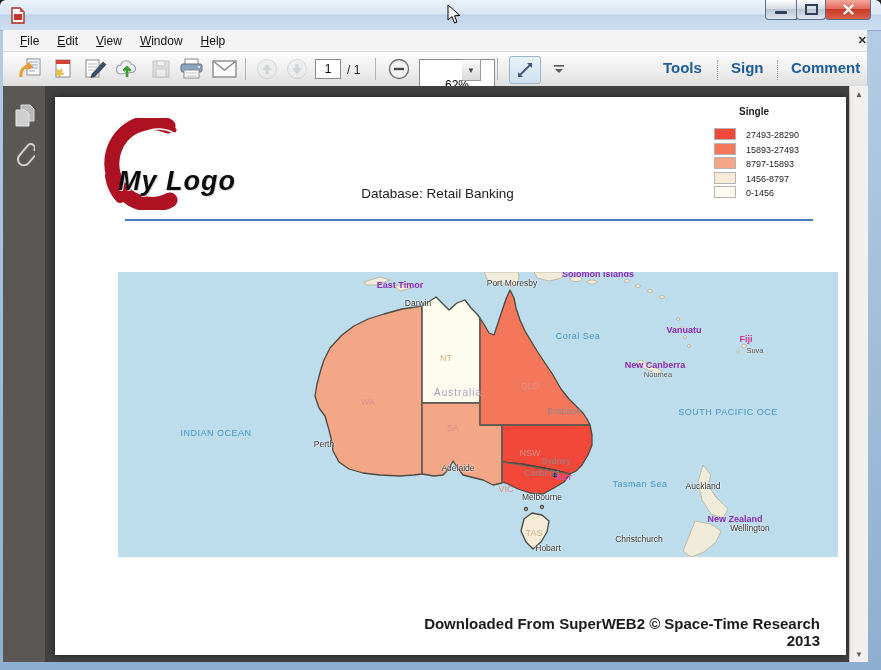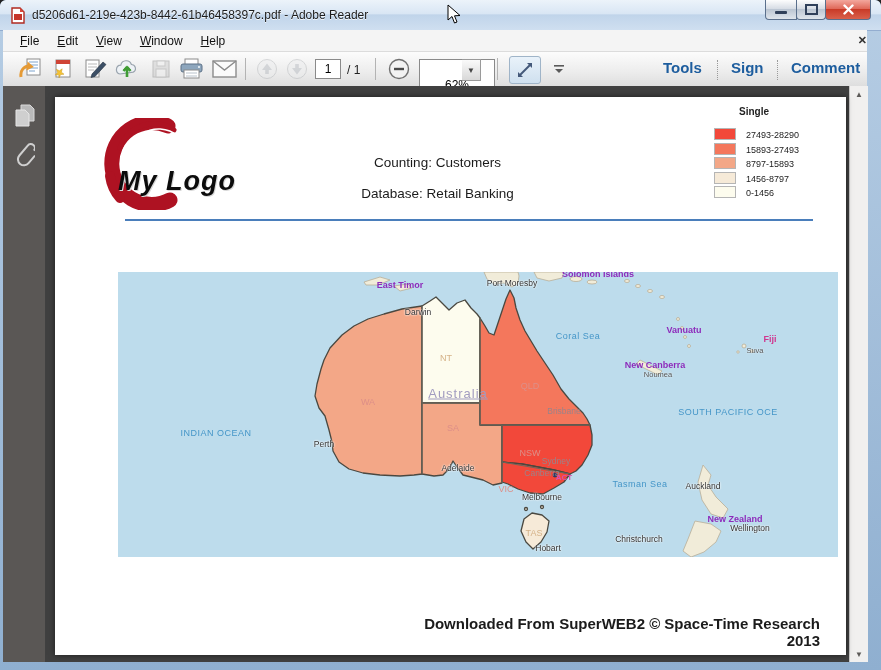--- a/index.html
+++ b/index.html
@@ -67,21 +67,21 @@
   
   #logo{left:90px;top:118px;width:180px;height:92px;}
   #logo-text{position:absolute;left:28px;top:48px;font-size:27px;font-weight:900;font-style:italic;color:#0c0c0c;
     letter-spacing:1px;text-shadow:1px 1px 0 #d8d8d8;}
 
   
   #map{left:118px;top:272px;width:720px;height:285px;overflow:hidden;}
   .mlb{position:absolute;transform:translate(-50%,-50%);white-space:nowrap;line-height:1;}
   .country{color:#8d2bbb;font-weight:bold;font-size:9px;}
   .country-pink{color:#d0368f;font-weight:bold;font-size:9px;}
-  .country-dim{color:#a29cc0;font-size:13px;letter-spacing:1px;text-decoration:underline;}
+  .country-dim{color:#a29cc0;font-size:10px;letter-spacing:1px;}
   .sea{color:#4596c8;font-size:9px;letter-spacing:.5px;}
   .city{color:#333;font-size:8.5px;text-shadow:0 0 2px #fff,0 0 2px #fff;}
   .city-small{color:#555;font-size:7.5px;text-shadow:0 0 2px #fff;}
   .city-dim{color:#9b8389;font-size:8.5px;}
   .state{color:#dd8f88;font-size:9px;}
   .state-tan{color:#d5b288;}
   .state-magenta{color:#d84fb2;font-size:8px;font-weight:bold;}
 
   
   #cursor{left:447px;top:4px;}
@@ -90,21 +90,20 @@
 <body>
 
 <div id="stage">
 
   <div class="abs" id="titlebar">
     <svg class="abs" id="pdf-icon" width="16" height="17" viewBox="0 0 16 17">
       <path d="M2,1 h8 l4,4 v11 h-12 z" fill="#fff" stroke="#b02a20" stroke-width="1.4"></path>
       <path d="M10,1 l4,4 h-4 z" fill="#d8483c"></path>
       <rect x="4" y="7" width="8" height="6" fill="#c6352a"></rect>
     </svg>
-    <div class="abs" id="title-text">d5206d61-219e-423b-8442-61b46458397c.pdf - Adobe Reader</div>
     <div class="abs winbtns">
       <div class="winbtn" id="btn-min">
           <div class="minbar"></div>
         </div>
       <div class="winbtn" id="btn-restore">
           <div class="restbox"></div>
         </div>
       <div class="winbtn" id="btn-close">
         <svg width="11" height="11" viewBox="0 0 11 11">
           <path d="M1.5,1.5 L9.5,9.5 M9.5,1.5 L1.5,9.5" stroke="#fff" stroke-width="2.4" stroke-linecap="round"></path>
@@ -246,21 +245,20 @@
   <div class="abs" id="logo">
     <svg width="180" height="92" viewBox="0 0 180 92">
       <path d="M78,8 A40,41 0 1 0 80,82" fill="none" stroke="#ae1222" stroke-width="15" stroke-linecap="round"></path>
       <path d="M84,12 A36,37 0 0 0 30,30" fill="none" stroke="#ae1222" stroke-width="5" stroke-linecap="round"></path>
       <path d="M88,18 A30,30 0 0 0 52,16" fill="none" stroke="#fff" stroke-width="1.6"></path>
       <path d="M20,58 a34,40 0 0 0 10,22" fill="none" stroke="#ae1222" stroke-width="10" stroke-linecap="round"></path>
     </svg>
     <span id="logo-text">My Logo</span>
   </div>
 
-  <div class="hline" style="top:155px">Counting: Customers</div>
   <div class="hline" style="top:186px">Database: Retail Banking</div>
 
   <div class="abs" id="legend-title">Single</div>
   <div class="lg-swatch" style="top: 128px; background-color: rgb(242, 72, 58);"></div>
   <div class="lg-label" style="top:130px">27493-28290</div>
   <div class="lg-swatch" style="top: 143px; background-color: rgb(244, 119, 92);"></div>
   <div class="lg-label" style="top:145px">15893-27493</div>
   <div class="lg-swatch" style="top: 157px; background-color: rgb(243, 167, 135);"></div>
   <div class="lg-label" style="top:159px">8797-15893</div>
   <div class="lg-swatch" style="top: 172px; background-color: rgb(246, 234, 216);"></div>
@@ -308,24 +306,24 @@
         <circle cx="424" cy="235" r="1.5" fill="#f6ead8"></circle>
       </g>
 
       <path d="M304,34 V202 M304,131 H362 M362,46 V153 M362,153 H472 M384,153 V211 M384,190 L452,202" fill="none" stroke="#6d685c" stroke-width="1"></path>
       <circle cx="437" cy="203" r="2.4" fill="#2c3a66"></circle>
     </svg>
     <div>
         <div class="mlb country" style="left: 282px; top: 13px;">East Timor</div>
         <div class="mlb country" style="left: 480px; top: 2px;">Solomon Islands</div>
         <div class="mlb city" style="left: 394px; top: 11px;">Port Moresby</div>
-        <div class="mlb city" style="left: 300px; top: 40px;">Darwin</div>
+        <div class="mlb city" style="left: 300px; top: 31px;">Darwin</div>
         <div class="mlb country" style="left: 566px; top: 58px;">Vanuatu</div>
         <div class="mlb sea" style="left: 460px; top: 64px;">Coral Sea</div>
-        <div class="mlb country-pink" style="left: 652px; top: 67px;">Fiji</div>
+        <div class="mlb country-pink" style="left: 628px; top: 67px;">Fiji</div>
         <div class="mlb city-small" style="left: 637px; top: 79px;">Suva</div>
         <div class="mlb country" style="left: 537px; top: 93px;">New Canberra</div>
         <div class="mlb city-small" style="left: 540px; top: 103px;">Noumea</div>
         <div class="mlb state state-tan" style="left: 328px; top: 86px;">NT</div>
         <div class="mlb country-dim" style="left: 340px; top: 121px;">Australia</div>
         <div class="mlb state" style="left: 396px; top: 114px; padding-left: 32px;">QLD</div>
         <div class="mlb state" style="left: 250px; top: 130px;">WA</div>
         <div class="mlb city-dim" style="left: 446px; top: 139px;">Brisbane</div>
         <div class="mlb state" style="left: 335px; top: 156px;">SA</div>
         <div class="mlb sea" style="left: 610px; top: 140px;">SOUTH PACIFIC OCE</div>

